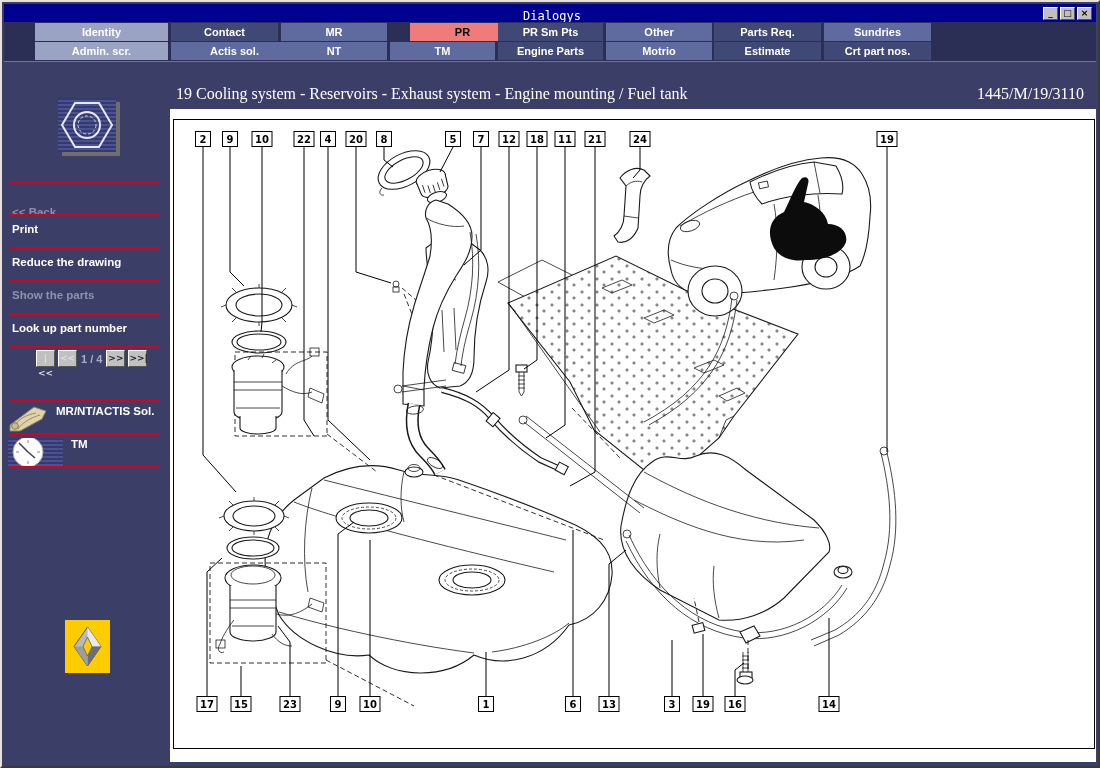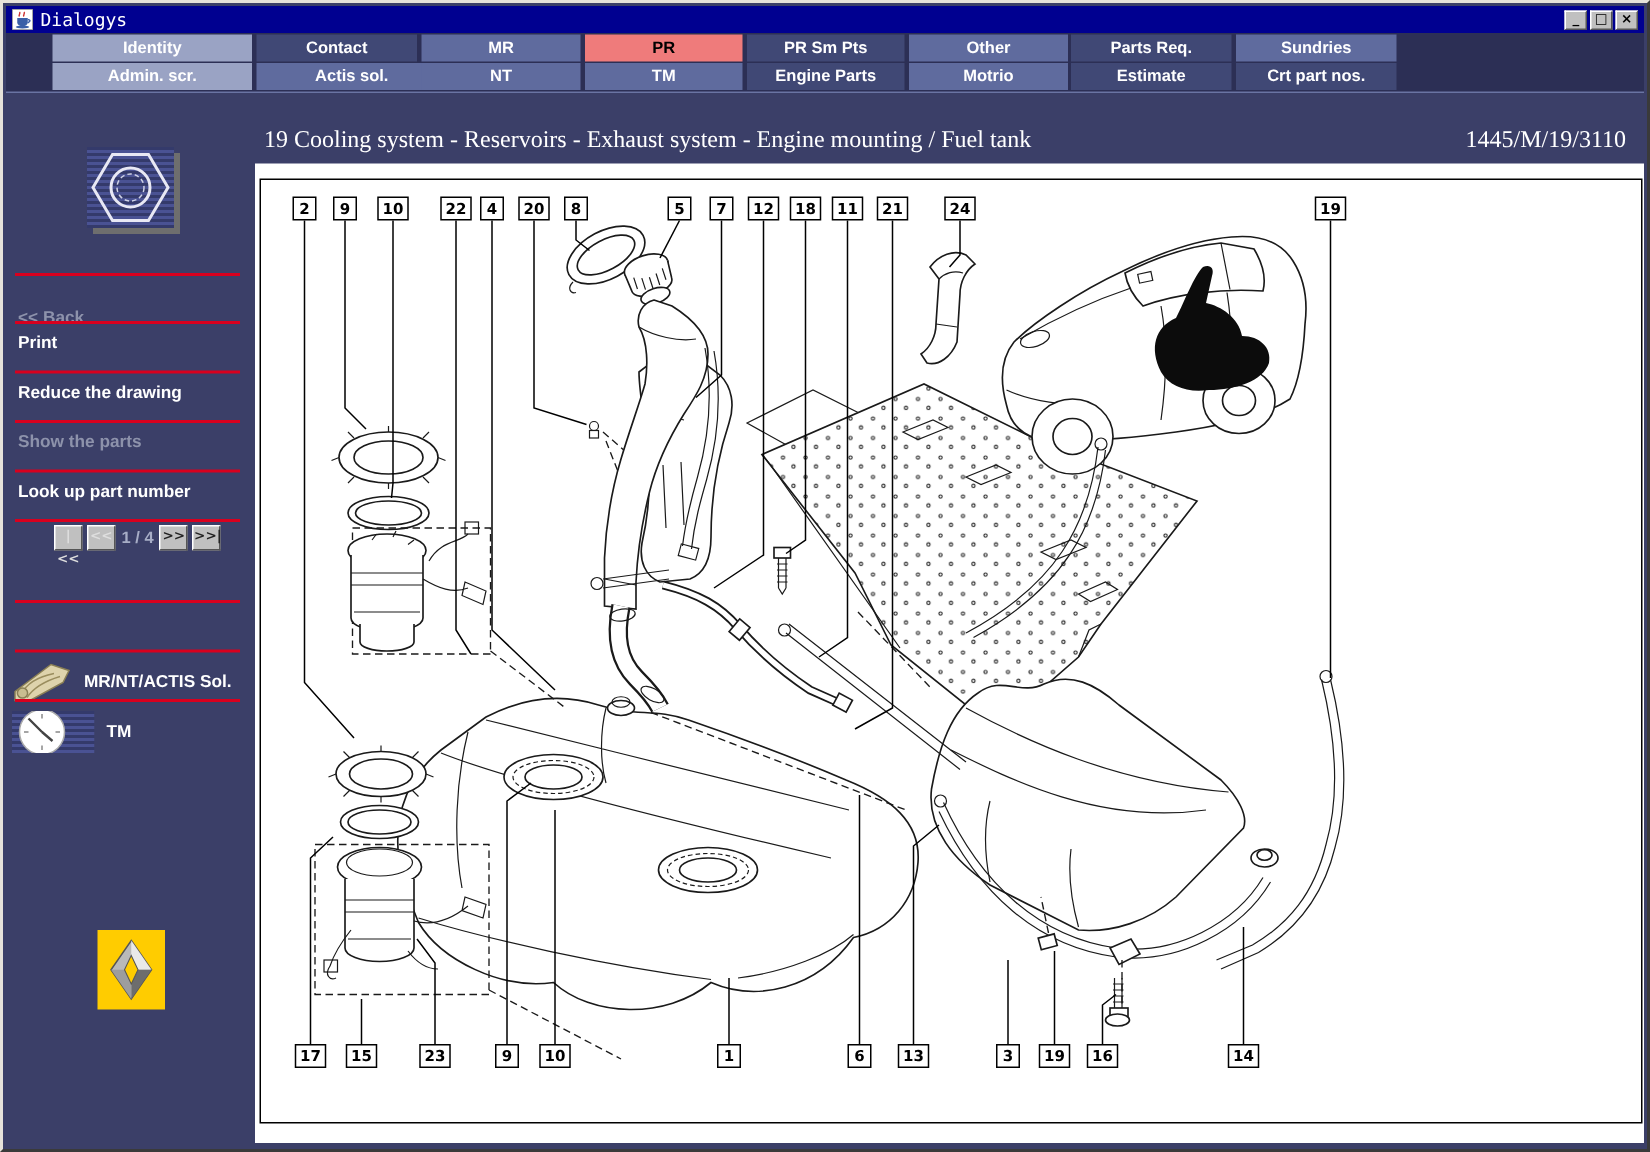--- a/index.html
+++ b/index.html
@@ -8,56 +8,56 @@
     --c-tab-sel:#ef7b7b; --c-red:#d8001e; --c-graybtn:#c0c0c0;
     --c-disabled:#8d92ab; --c-yellow:#ffcc00;
   }
   *{margin:0;padding:0;box-sizing:border-box;}
   html,body{background:#222;}
   body{font-family:"Liberation Sans",sans-serif;}
   #app{position:relative;width:1100px;height:768px;background:var(--c-navy);
        border:2px solid;border-color:#e6e2da #3a3a3a #3a3a3a #e6e2da;overflow:hidden;}
   
   .titlebar{position:absolute;left:2px;top:2px;width:1092px;height:18px;background:var(--c-titlebar);
-            display:flex;align-items:center;gap:5px;padding-left:4px;}
+            display:flex;align-items:center;gap:5px;padding-left:4px;flex-direction:column;}
   .titlebar .apptitle{color:#fff;font:12px "DejaVu Sans Mono",monospace;}
   .winbtns{position:absolute;right:4px;top:3px;display:flex;gap:2px;}
   .winbtn{width:15px;height:13px;background:var(--c-graybtn);border:1px solid;
           border-color:#fff #555 #555 #fff;font:bold 9px "DejaVu Sans",sans-serif;
           color:#000;text-align:center;line-height:11px;cursor:default;}
   
   .nav{position:absolute;left:2px;top:20px;width:1092px;height:40px;background:var(--c-navbg);
        border-bottom:1px solid #6a74a3;}
   .tab{position:absolute;height:18px;color:#fff;font:bold 11px "Liberation Sans",sans-serif;
        text-align:center;line-height:18px;cursor:default;}
   .tab.light{background:var(--c-tab-light);}
   .tab.medium{background:var(--c-tab-med);}
   .tab.dark{background:var(--c-tab-dark);}
-  .tab.selected{background:var(--c-tab-sel);color:#000;}
+  .tab.selected{background:var(--c-tab-sel);color:#000;margin-left:20px;}
   
   .hdr{position:absolute;left:2px;top:80px;width:1092px;height:26px;color:#fff;
        font:16px "Liberation Serif",serif;}
   .hdr .t{position:absolute;left:172px;top:3px;}
   .hdr .r{position:absolute;right:12px;top:3px;}
   
   .panel{position:absolute;left:168px;top:107px;width:926px;height:653px;background:#fff;}
   .canvas{position:absolute;left:3px;top:10px;width:922px;height:630px;border:1px solid #000;background:#fff;}
   
   .side{position:absolute;left:0;top:60px;width:168px;height:706px;}
   .hexwrap{position:absolute;left:56px;top:36px;width:58px;height:54px;box-shadow:4px 4px 0 #6e6e6e;}
   .redline{position:absolute;left:8px;width:150px;height:0;border-top:2px solid var(--c-red);}
   .sitem{position:absolute;left:10px;width:150px;font:bold 11.5px "Liberation Sans",sans-serif;color:#fff;cursor:default;}
   .sitem.off{color:var(--c-disabled);}
   .pager{position:absolute;left:34px;top:288px;display:flex;align-items:center;gap:3px;}
   .pbtn{width:19px;height:17px;background:var(--c-graybtn);border:1px solid;border-color:#fff #555 #555 #fff;
         font:bold 9px "DejaVu Sans",sans-serif;text-align:center;line-height:15px;color:#222;cursor:default;}
   .pbtn.off{color:#dedede;}
   .ptext{font:bold 11px "Liberation Sans",sans-serif;color:#a7adc6;padding:0 1px;}
-  .docbtn{position:absolute;left:6px;display:flex;align-items:center;gap:8px;
-          font:bold 11.5px "Liberation Sans",sans-serif;color:#fff;cursor:default;margin-top:36px;}
+  .docbtn{position:absolute;left:6px;display:flex;gap:8px;
+          font:bold 11.5px "Liberation Sans",sans-serif;color:#fff;cursor:default;}
   .rlogo{position:absolute;left:63px;top:558px;width:45px;height:53px;background:var(--c-yellow);}
   svg .wf{fill:#fff;stroke:#1a1a1a;stroke-width:1.1;}
   svg .thin{fill:none;stroke:#1a1a1a;stroke-width:0.8;}
   svg .dash{fill:none;stroke:#1a1a1a;stroke-width:0.9;stroke-dasharray:5 3;}
   svg text.lbl{font:bold 10px "DejaVu Sans",sans-serif;fill:#000;}
 </style>
 </head>
 <body>
 
 <div id="app">

